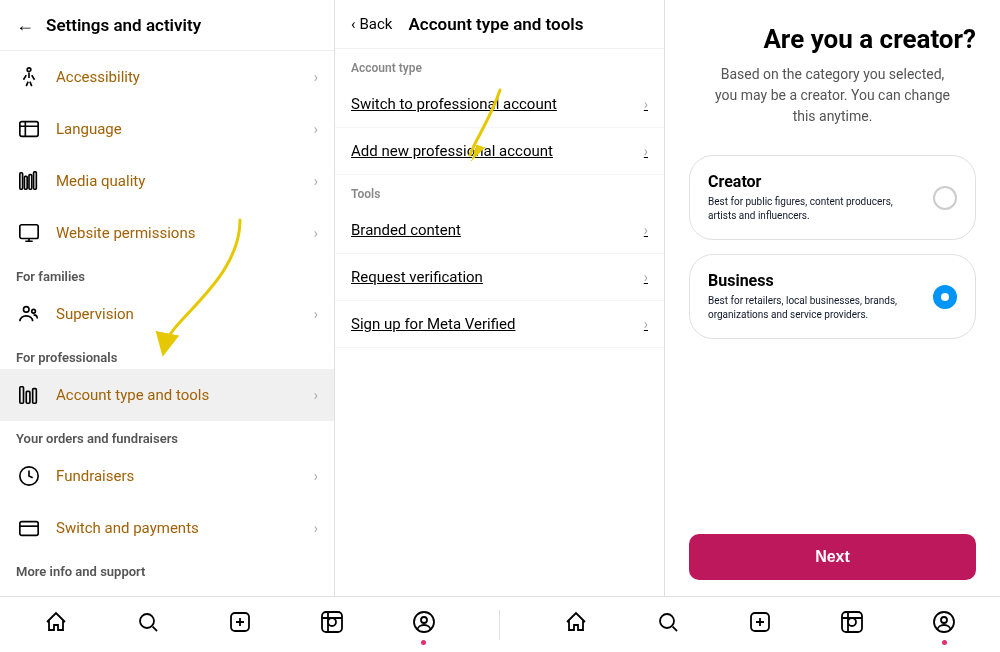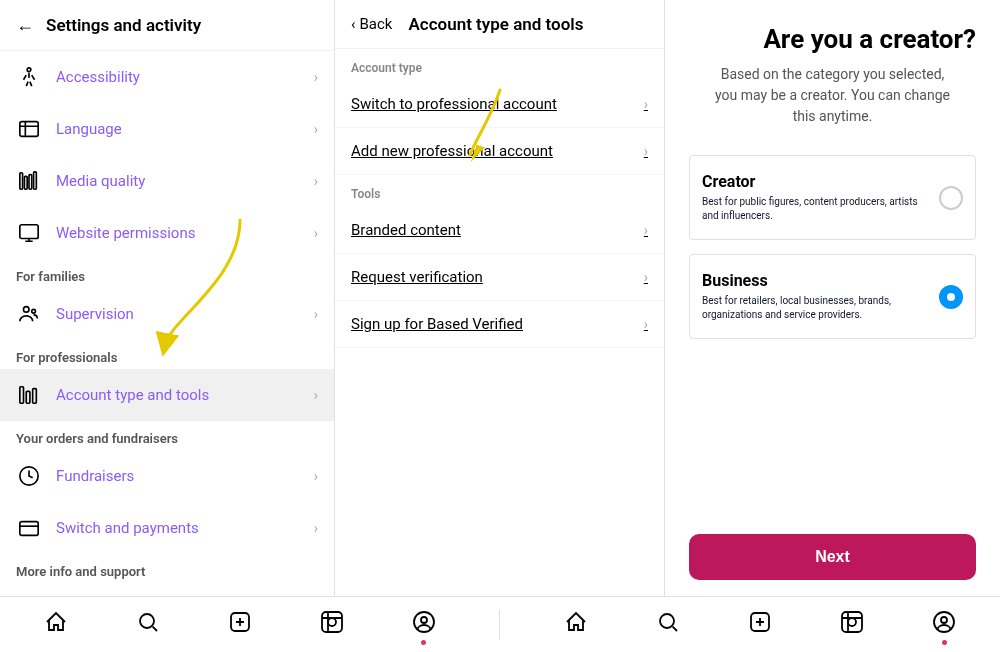--- a/index.html
+++ b/index.html
@@ -80,21 +80,21 @@
       display: flex;
       align-items: center;
       justify-content: center;
       flex-shrink: 0;
       font-size: 20px;
     }
 
     .settings-item .item-label {
       flex: 1;
       font-size: 15px;
-      color: #8b5cf6;
+      color: #a16207;
     }
 
     .settings-item .chevron {
       color: #aaa;
       font-size: 14px;
     }
 
     
     .middle-panel {
       width: 330px;
@@ -176,22 +176,22 @@
       font-size: 14px;
       color: #555;
       text-align: center;
       line-height: 1.5;
       margin-bottom: 28px;
       padding: 0 20px;
     }
 
     .option-card {
       border: 1px solid #e0e0e0;
-      border-radius: 4px;
-      padding: 16px 12px;
+      border-radius: 24px;
+      padding: 16px 18px;
       margin-bottom: 14px;
       display: flex;
       align-items: center;
       gap: 16px;
       cursor: pointer;
     }
 
     .option-card-content {
       flex: 1;
     }
@@ -448,21 +448,21 @@
         <span class="item-label">Branded content</span>
         <span class="chevron">›</span>
       </div>
 
       <div class="middle-item">
         <span class="item-label">Request verification</span>
         <span class="chevron">›</span>
       </div>
 
       <div class="middle-item">
-        <span class="item-label">Sign up for Based Verified</span>
+        <span class="item-label">Sign up for Meta Verified</span>
         <span class="chevron">›</span>
       </div>
     </div>
 
     <div class="right-panel">
       <h2 class="right-title">Are you a creator?</h2>
       <p class="right-subtitle">Based on the category you selected, you may be a creator. You can change this anytime.</p>
 
       <div class="option-card">
         <div class="option-card-content">

